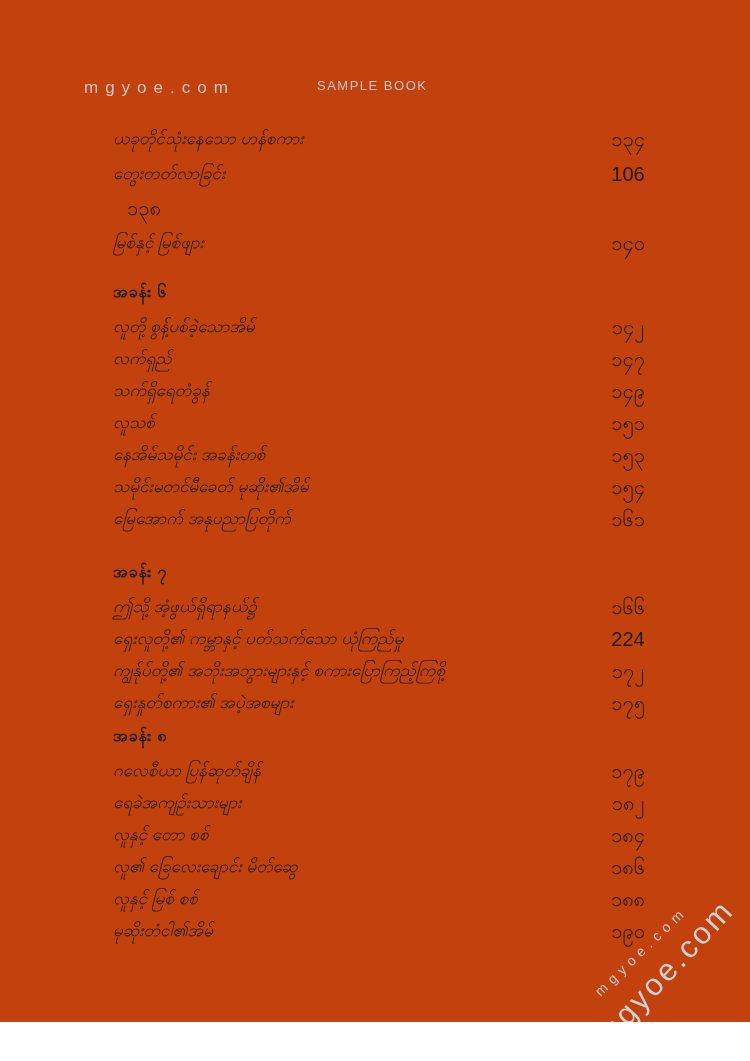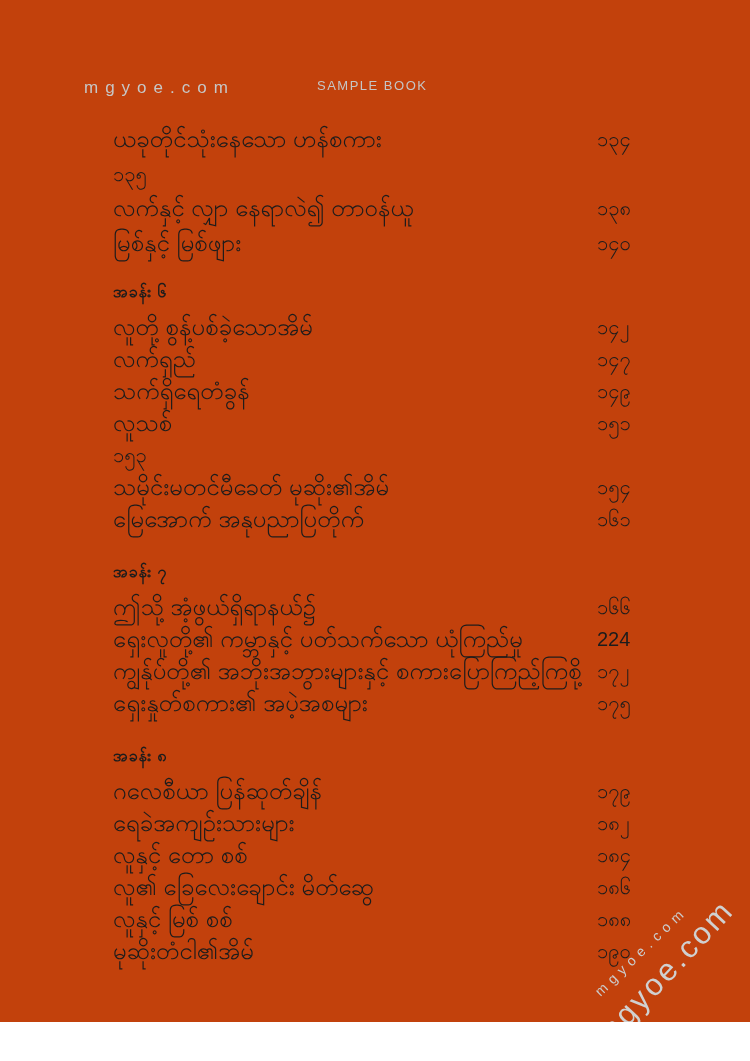--- a/index.html
+++ b/index.html
@@ -22,32 +22,32 @@
     font-size: 13px; letter-spacing: 1.5px; color: #c5c5c5;
   }
 
   
   .toc {
     position: absolute; left: 113px; top: 124px; width: 546px;
     color: #1c1c1c;
   }
   .toc-section.s1 { margin-top: 14px; }
   .toc-section.s2 { margin-top: 20px; }
-  .toc-section.s3 { margin-top: 20px; }
+  .toc-section.s3 { }
   .chapter-heading {
     font-weight: bold; font-size: 16px; height: 36px; line-height: 32px;
     letter-spacing: 1px;
   }
   .toc-row {
     display: flex; justify-content: space-between; align-items: flex-start;
     height: 32px;
   }
   .toc-section.s0 .toc-row { height: 34.5px; }
-  .toc-title { font-size: 24px; line-height: 30px; }
-  .toc-page  { font-size: 20px; line-height: 30px; min-width: 62px; text-align: left; }
+  .toc-title { font-size: 17px; line-height: 30px; font-style: italic; }
+  .toc-page  { font-size: 20px; line-height: 30px; min-width: 62px; text-align: center; }
 
   
   .wm-diag {
     position: absolute; color: #cbcbcb; white-space: nowrap;
     transform-origin: center;
   }
   .wm-diag.small {
     left: 580px; top: 943px;
     font-size: 14px; letter-spacing: 5.5px;
     transform: rotate(-44deg);
@@ -74,24 +74,24 @@
 
   <div class="wm-sample">SAMPLE BOOK</div>
 
   <div class="toc">
       <div class="toc-section s0">
         <div class="toc-row">
           <div class="toc-title">ယခုတိုင်သုံးနေသော ဟန်စကား</div>
           <div class="toc-page">၁၃၄</div>
         </div>
         <div class="toc-row">
-          <div class="toc-page">၁၃၅</div>
+          <div class="toc-title">တွေးတတ်လာခြင်း</div>
+          <div class="toc-page">106</div>
         </div>
         <div class="toc-row">
-          <div class="toc-title">လက်နှင့် လျှာ နေရာလဲ၍ တာဝန်ယူ</div>
           <div class="toc-page">၁၃၈</div>
         </div>
         <div class="toc-row">
           <div class="toc-title">မြစ်နှင့် မြစ်ဖျား</div>
           <div class="toc-page">၁၄၀</div>
         </div>
       </div>
       <div class="toc-section s1">
         <div class="chapter-heading">အခန်း ၆</div>
         <div class="toc-row">
@@ -104,20 +104,21 @@
         </div>
         <div class="toc-row">
           <div class="toc-title">သက်ရှိရေတံခွန်</div>
           <div class="toc-page">၁၄၉</div>
         </div>
         <div class="toc-row">
           <div class="toc-title">လူသစ်</div>
           <div class="toc-page">၁၅၁</div>
         </div>
         <div class="toc-row">
+          <div class="toc-title">နေအိမ်သမိုင်း အခန်းတစ်</div>
           <div class="toc-page">၁၅၃</div>
         </div>
         <div class="toc-row">
           <div class="toc-title">သမိုင်းမတင်မီခေတ် မုဆိုး၏အိမ်</div>
           <div class="toc-page">၁၅၄</div>
         </div>
         <div class="toc-row">
           <div class="toc-title">မြေအောက် အနုပညာပြတိုက်</div>
           <div class="toc-page">၁၆၁</div>
         </div>

